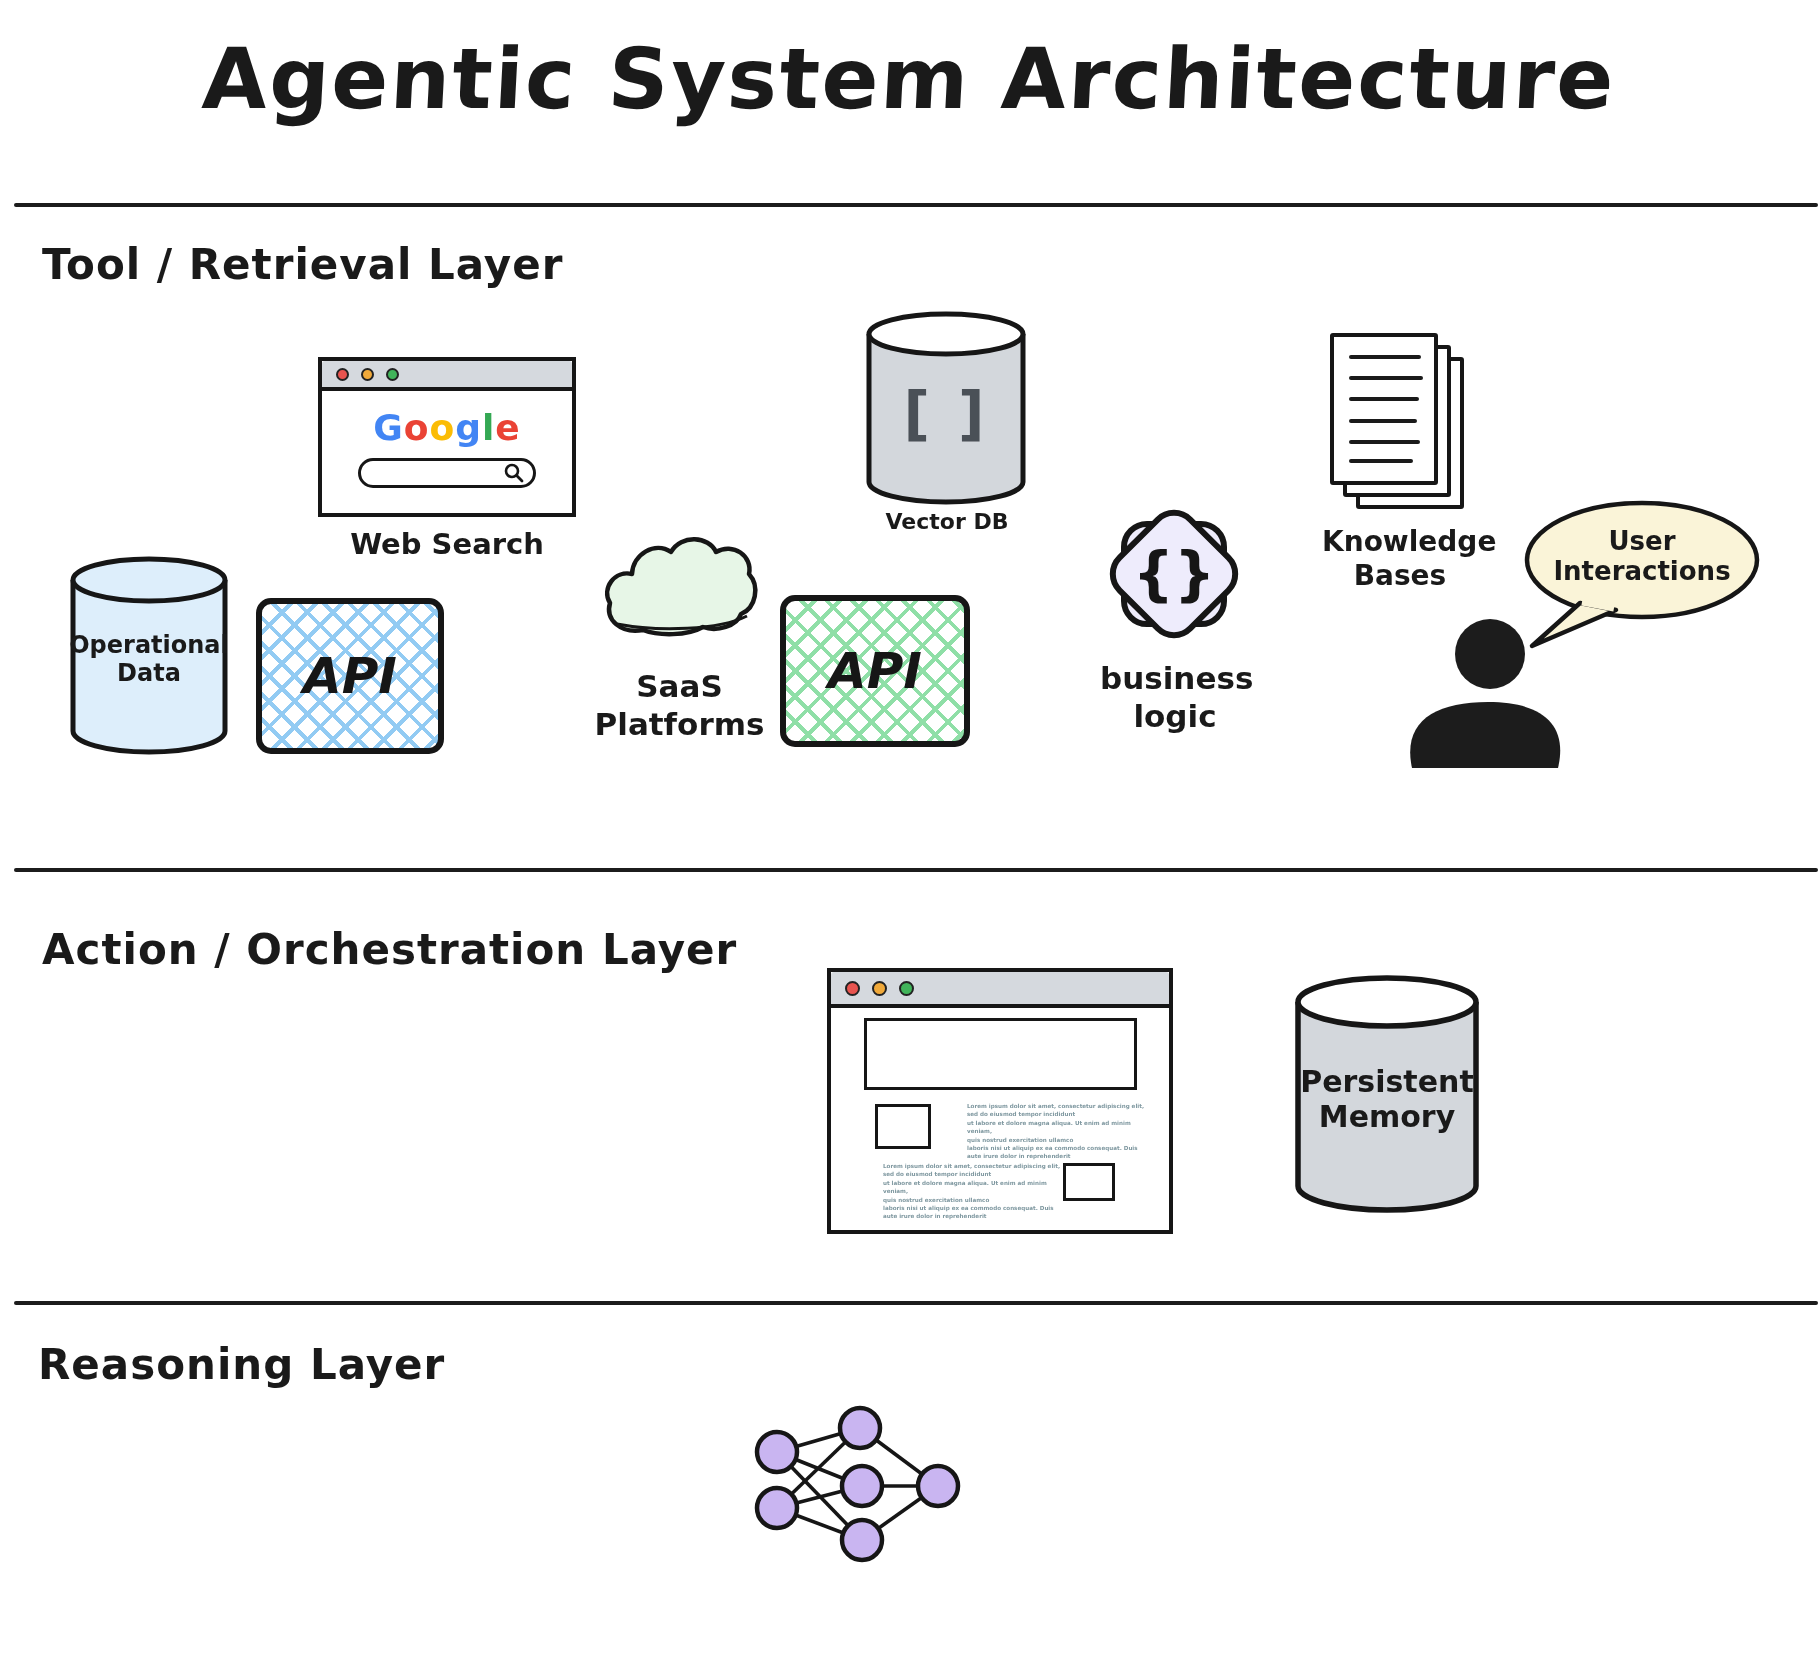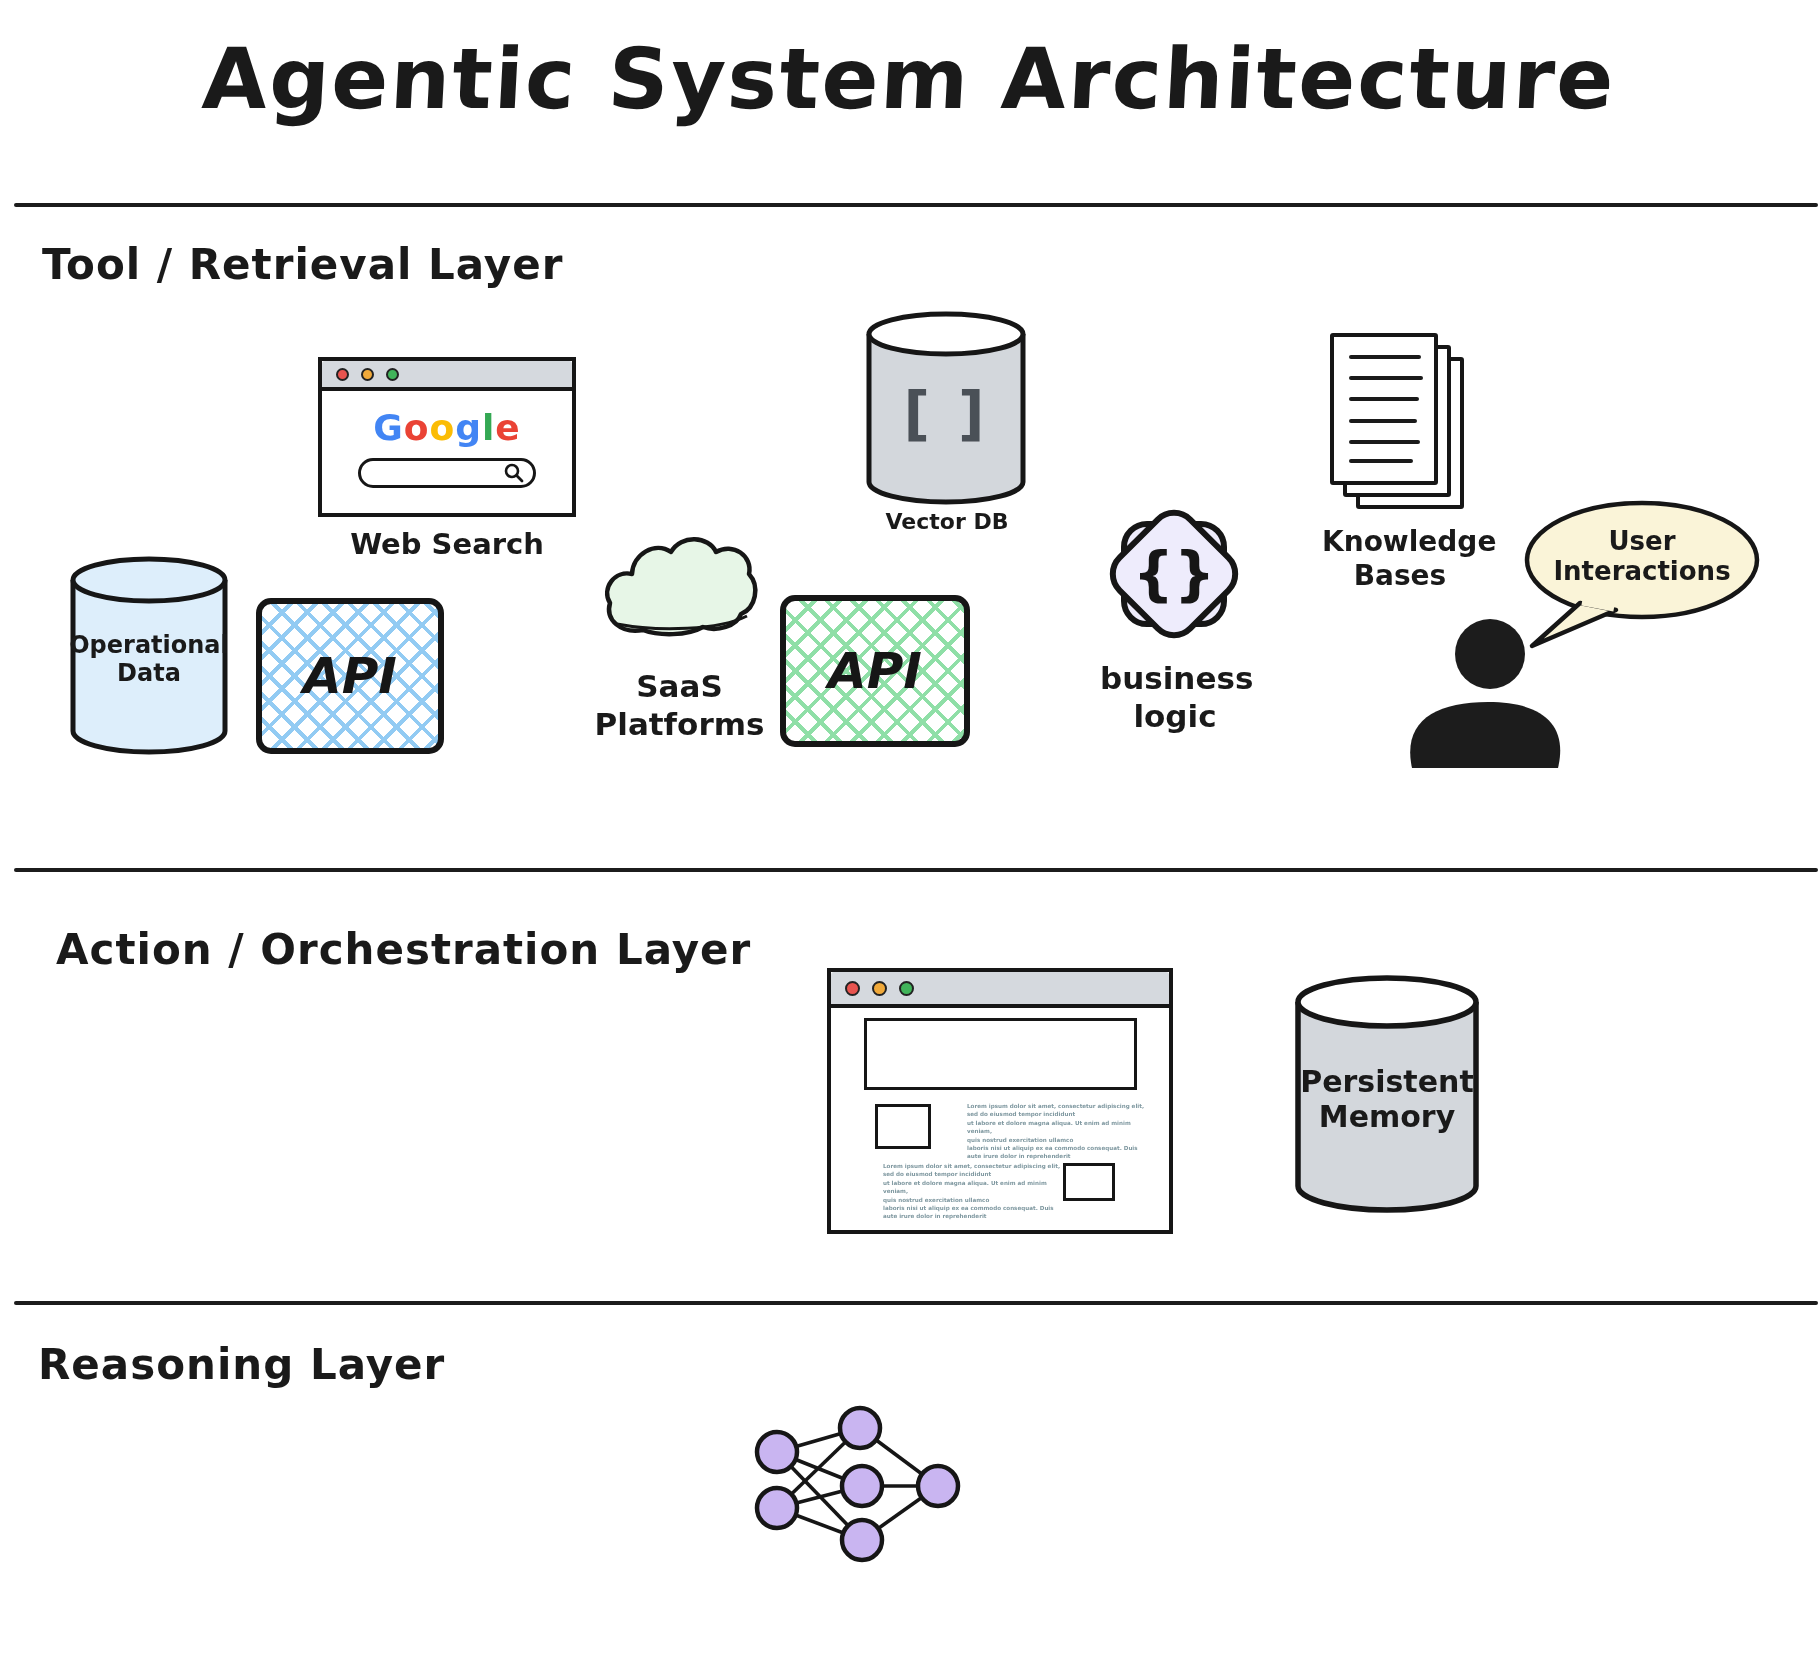--- a/index.html
+++ b/index.html
@@ -207,21 +207,21 @@
     </svg>
     <div class="abs pre center" style="left:32px; top:28px; width:200px; font-size:26px; font-weight:700">User
 Interactions</div>
   </div>
   <svg class="abs" style="left:1398px; top:612px" width="172" height="158" viewBox="0 0 172 158">
     <circle cx="92" cy="42" r="35" fill="#1c1c1c"></circle>
     <path d="M 14 156 C 4 110 36 90 90 90 C 146 90 170 114 160 156 Z" fill="#1c1c1c"></path>
   </svg>
 
   <div class="divider" style="top:868px"></div>
-  <div class="layer-title" style="left:56px; top:925px">Action / Orchestration Layer</div>
+  <div class="layer-title" style="left:42px; top:925px">Action / Orchestration Layer</div>
 
   <div class="browser" style="left:827px; top:968px; width:346px; height:266px">
     <div class="browser-bar" style="height:36px">
       <span class="dot r" style="width:15px; height:15px"></span>
       <span class="dot y" style="width:15px; height:15px"></span>
       <span class="dot g" style="width:15px; height:15px"></span>
     </div>
     <div class="mini-box hatch-teal" style="left:33px; top:46px; width:273px; height:72px"></div>
     <div class="mini-box hatch-orange" style="left:44px; top:132px; width:56px; height:45px"></div>
     <div class="abs lorem pre" style="left:136px; top:130px; width:178px">Lorem ipsum dolor sit amet,  consectetur adipiscing elit,

